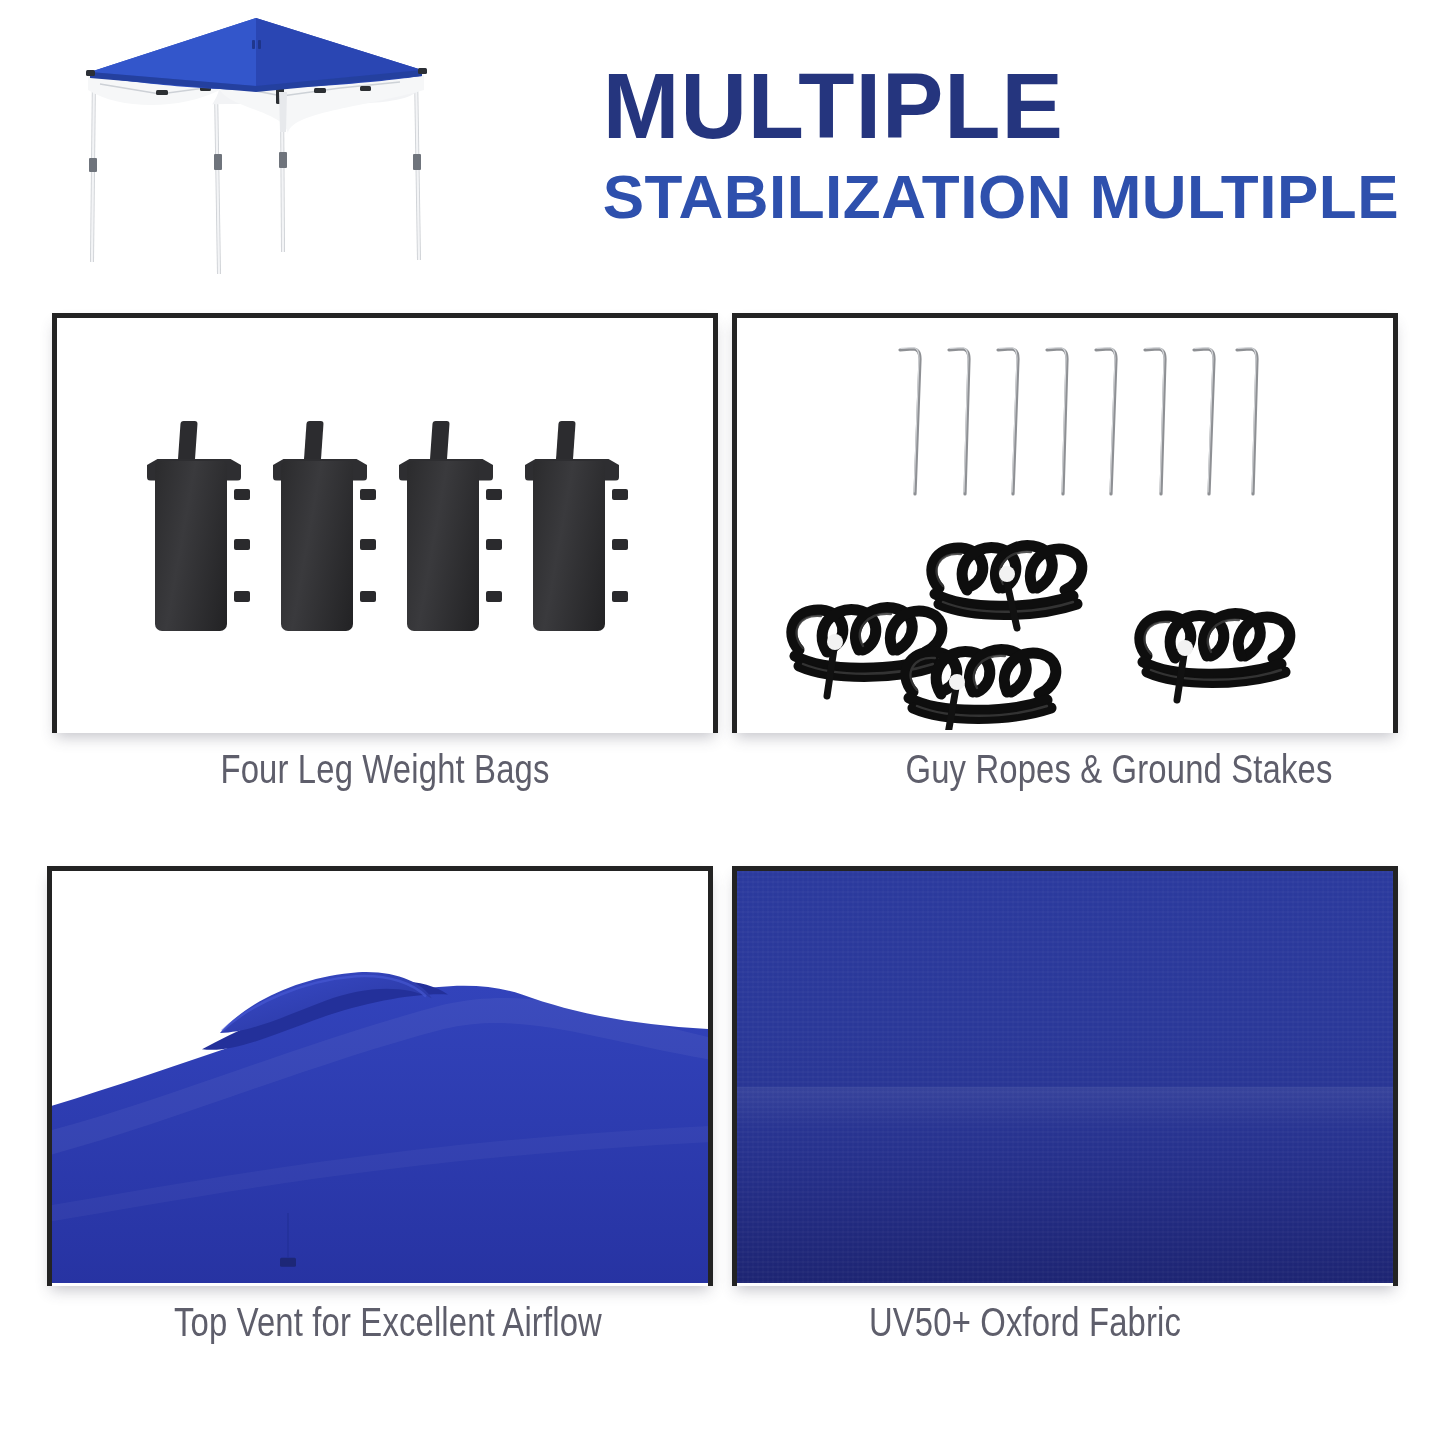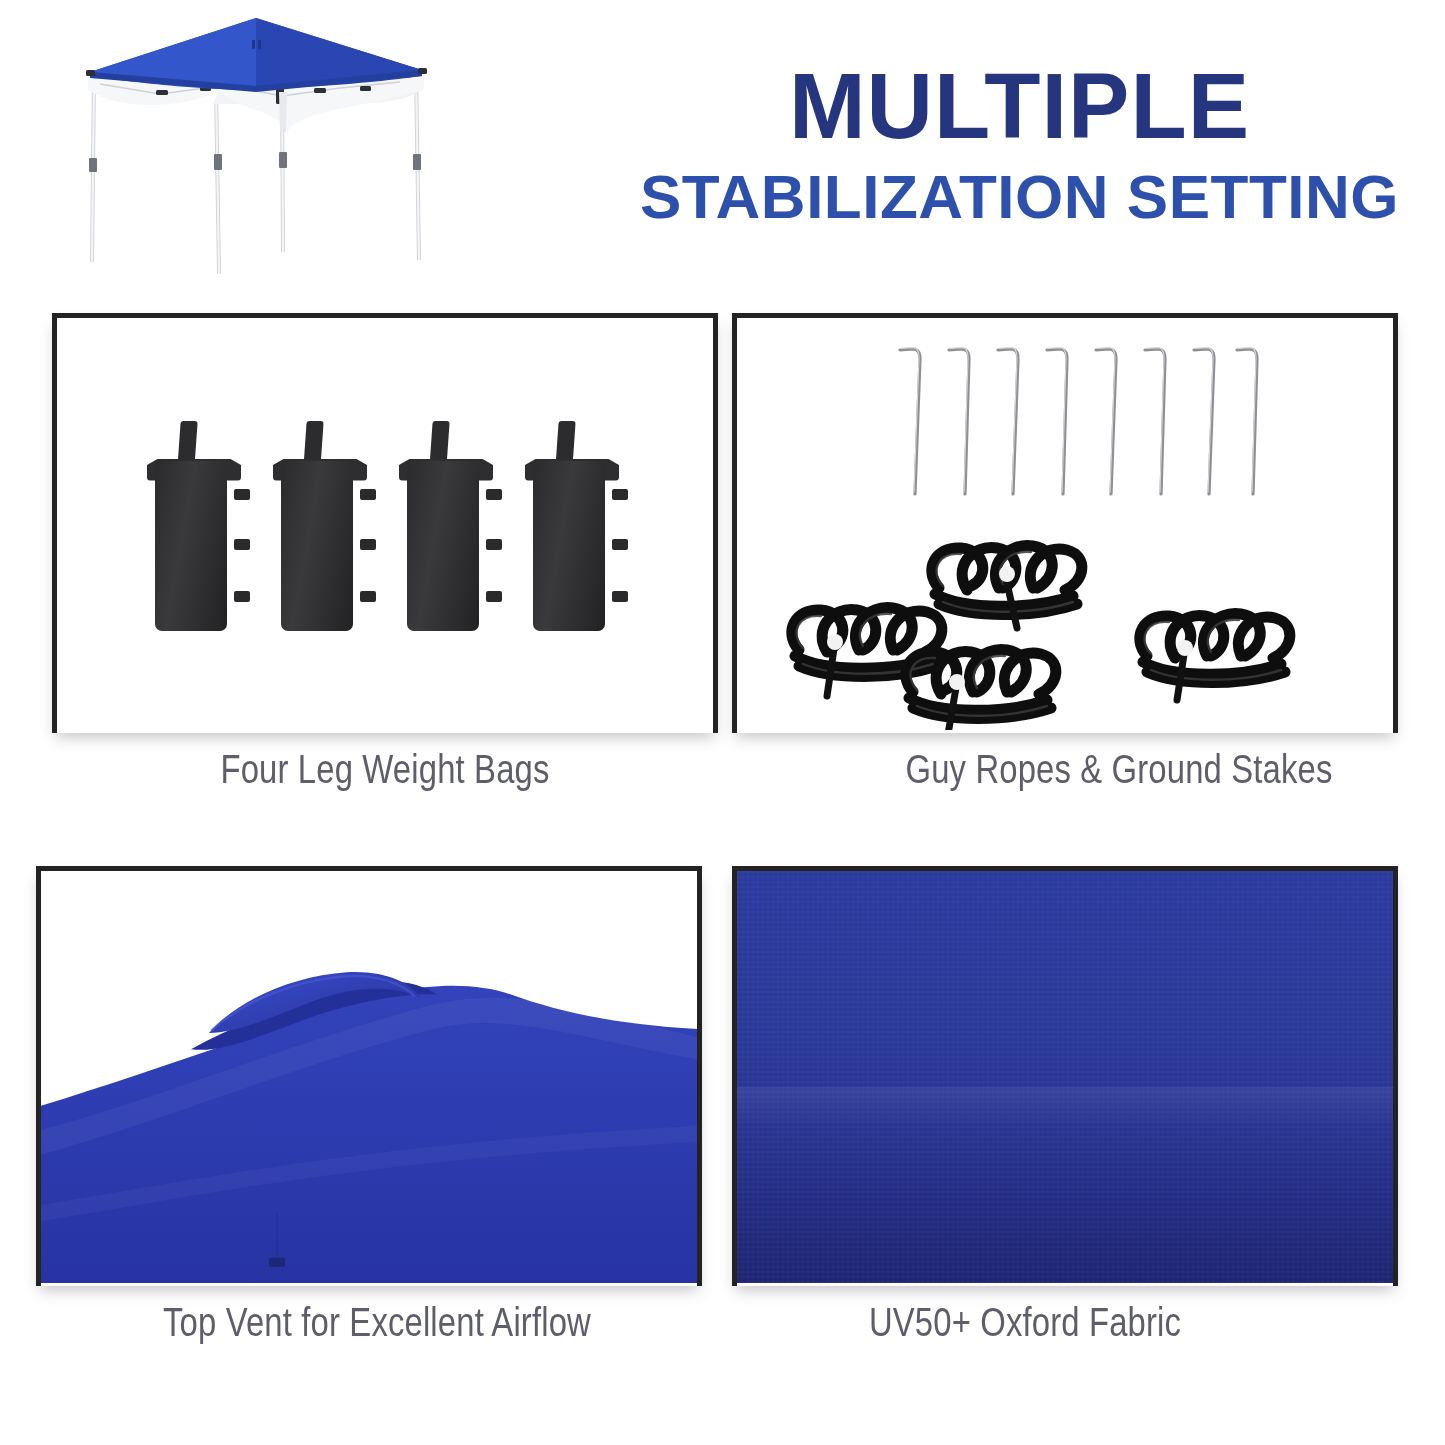--- a/index.html
+++ b/index.html
@@ -14,21 +14,21 @@
   #header{
     position:absolute; left:0; top:0; width:1445px; height:300px;
   }
   #canopy-illustration{
     position:absolute; left:60px; top:12px; width:420px; height:275px;
   }
   #canopy-illustration svg{ width:100%; height:100%; display:block; }
 
   #heading-block{
     position:absolute; right:46px; top:58px;
-    text-align:center; line-height:1;
+    text-align:left; line-height:1;
   }
   #heading-title{
     font-family:"Liberation Sans", sans-serif;
     font-weight:bold;
     font-size:92px;
     letter-spacing:1px;
     color:#25357e;
     display:block;
     line-height:1.05;
   }
@@ -68,21 +68,21 @@
     font-size:40px;
     color:#5e5e6b;
     letter-spacing:.2px;
     white-space:nowrap;
     transform:scaleX(.82);
   }
 
   
   #cell-weight-bags{ left:52px;  top:313px; width:666px; height:500px; }
   #cell-ropes     { left:732px; top:313px; width:774px; height:500px; }
-  #cell-vent      { left:36px;  top:866px; width:682px; height:500px; }
+  #cell-vent      { left:47px;  top:866px; width:682px; height:500px; }
   #cell-fabric    { left:732px; top:866px; width:586px; height:500px; }
 
   .photo-frame{ width:666px; height:420px; }
   .caption{ top:434px; }
 
   
   
   .bags-row{
     position:absolute; left:0; top:0; width:100%; height:100%;
     display:flex; align-items:center; justify-content:center; gap:44px;
@@ -200,21 +200,21 @@
 
       <g fill="#2b2f36">
         <rect x="26" y="58" width="9" height="6" rx="1.5"></rect>
         <rect x="358" y="56" width="9" height="6" rx="1.5"></rect>
       </g>
     </svg>
   </div>
 
   <div id="heading-block">
     <span id="heading-title">MULTIPLE</span>
-    <span id="heading-subtitle">STABILIZATION SETTING</span>
+    <span id="heading-subtitle">STABILIZATION MULTIPLE</span>
   </div>
 </div>
 
 <div class="panel-cell" id="cell-weight-bags">
   <div class="photo-frame">
     <div class="photo-inner">
       <div class="bags-row">
         <div class="bag">
           <span class="neck"></span>
             <span class="shoulder"></span>

